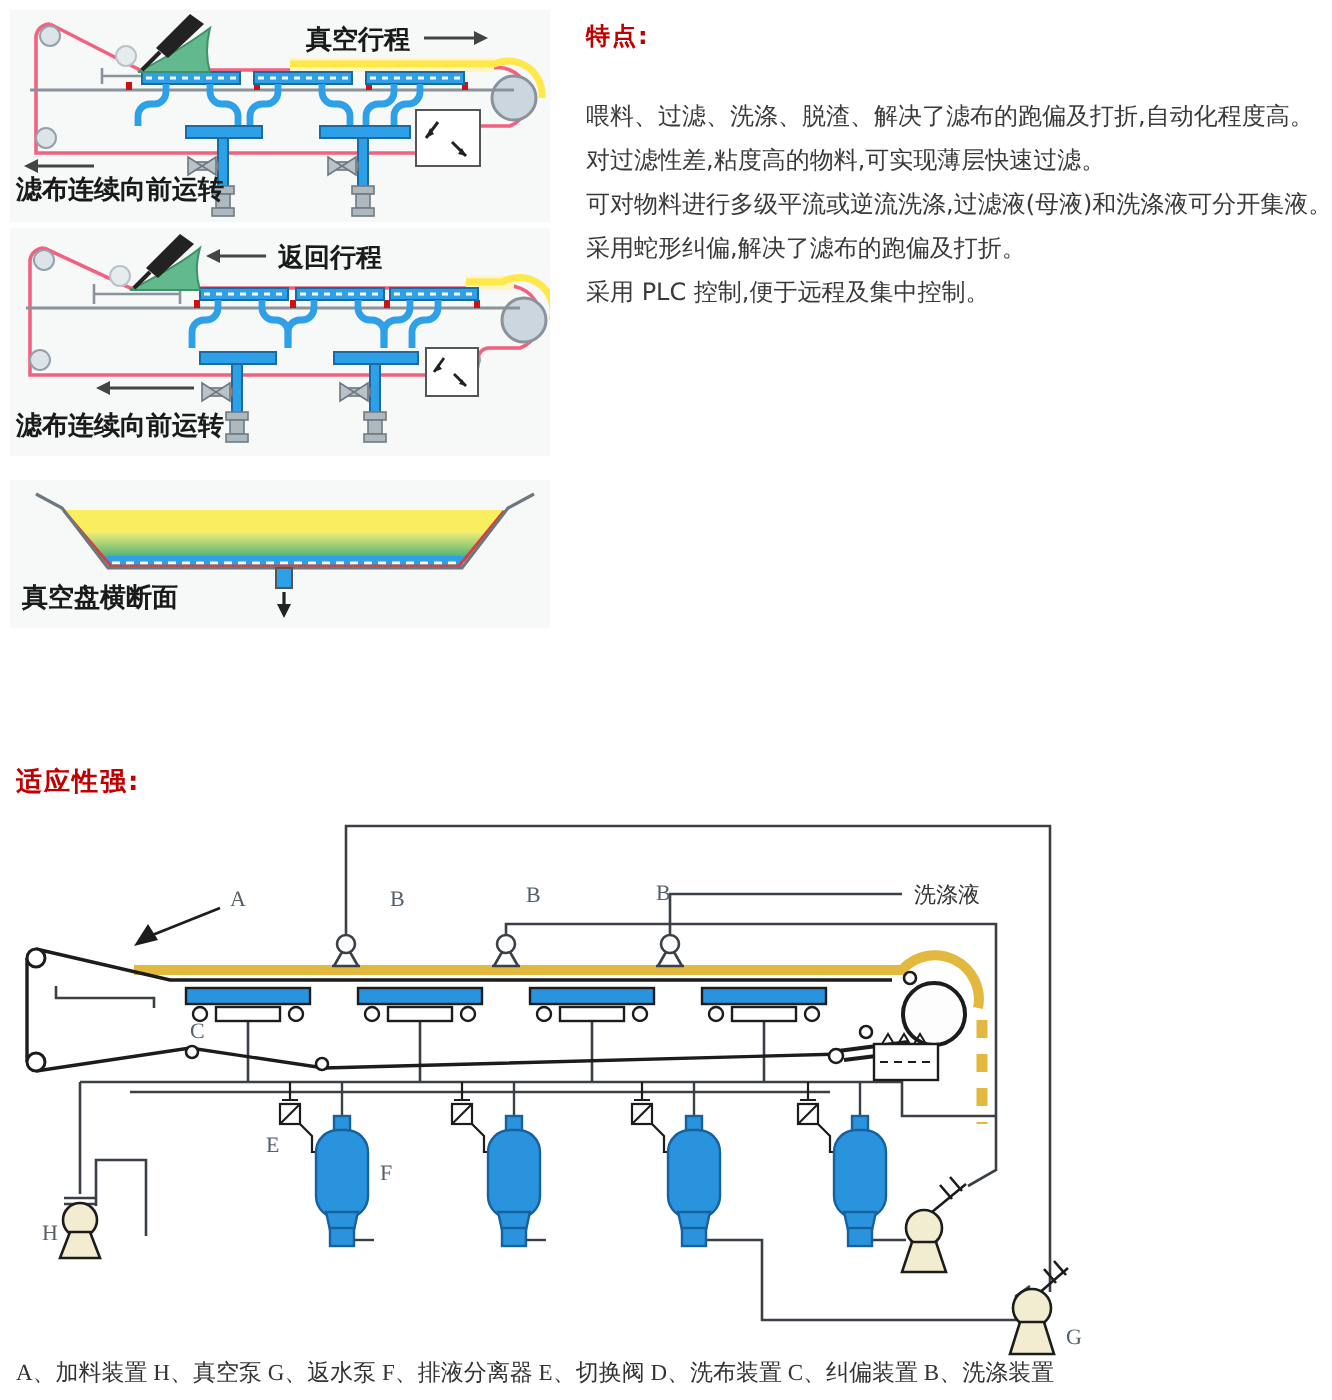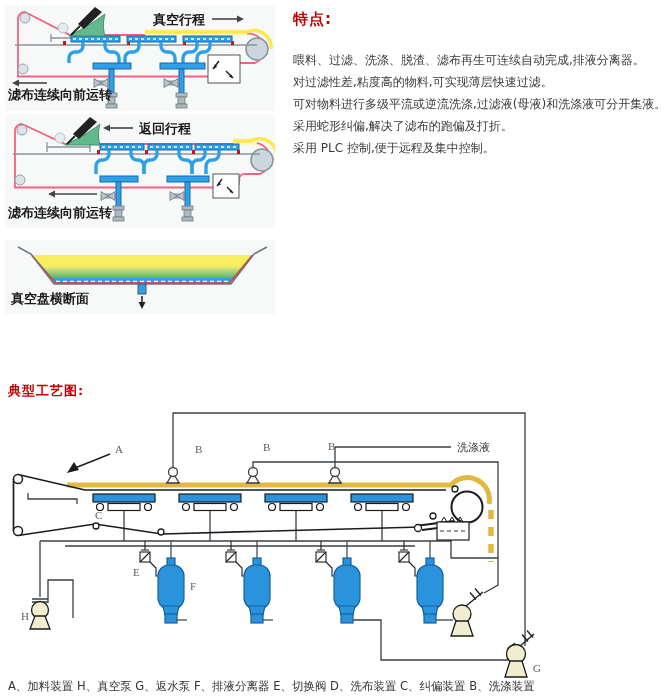--- a/index.html
+++ b/index.html
@@ -5,31 +5,31 @@
   html,body{margin:0;padding:0;}
   body{
     width:666px;height:700px;position:relative;background:#ffffff;
     font-family:"DejaVu Sans","Liberation Sans",sans-serif;
     -webkit-font-smoothing:antialiased;overflow:hidden;
   }
   .abs{position:absolute;}
   
   .features{left:293px;top:10px;width:372px;}
   .features h3{
-    margin:0;font-size:15px;font-weight:bold;color:#c00000;letter-spacing:1px;
+    margin:0;font-size:12px;font-weight:bold;color:#c00000;letter-spacing:1px;
   }
   .features .item{
     font-size:12px;color:#3a3a3a;line-height:22px;white-space:nowrap;
   }
   .features .spacer{height:20px;}
   .proc-heading{
     left:8px;top:382px;font-size:13px;font-weight:bold;color:#c00000;letter-spacing:1px;
   }
   .legend{
-    left:8px;top:679px;width:655px;font-size:11.5px;color:#333;white-space:nowrap;
+    left:8px;top:679px;width:655px;font-size:11.5px;color:#333;white-space:nowrap;font-family:Liberation Serif, serif;
   }
   svg text{font-family:"DejaVu Sans","Liberation Sans",sans-serif;}
   svg text.serif{font-family:"Liberation Serif","DejaVu Serif",serif;}
 </style>
 </head>
 <body>
 
 <svg class="abs" style="left:5px;top:5px;" width="270" height="106" viewBox="0 0 270 106">
   <rect x="0" y="0" width="270" height="106" fill="#f7f9f9"></rect>
 
@@ -232,28 +232,28 @@
     <rect x="133" y="44" width="8" height="10" fill="#2da0e8" stroke="#555" stroke-width="1"></rect>
     <line x1="137" y1="56" x2="137" y2="62" stroke="#222" stroke-width="1.6"></line>
     <polygon points="133.5,62 140.5,62 137,69" fill="#222"></polygon>
   </g>
   <text x="6" y="63" font-size="13" font-weight="bold" fill="#1a1a1a">真空盘横断面</text>
 </svg>
 
 <div class="abs features">
   <h3>特点:</h3>
   <div class="spacer"></div>
-  <div class="item">喂料、过滤、洗涤、脱渣、滤布再生可连续自动完成,排液分离器。</div>
+  <div class="item">喂料、过滤、洗涤、脱渣、解决了滤布的跑偏及打折,自动化程度高。</div>
   <div class="item">对过滤性差,粘度高的物料,可实现薄层快速过滤。</div>
   <div class="item">可对物料进行多级平流或逆流洗涤,过滤液(母液)和洗涤液可分开集液。</div>
   <div class="item">采用蛇形纠偏,解决了滤布的跑偏及打折。</div>
   <div class="item">采用 PLC 控制,便于远程及集中控制。</div>
 </div>
 
-<div class="abs proc-heading">典型工艺图:</div>
+<div class="abs proc-heading">适应性强:</div>
 
 <svg class="abs" style="left:5px;top:400px;" width="560" height="280" viewBox="0 0 560 280">
   <g fill="none" stroke="#3a4046" stroke-width="1.3">
     <path d="M168,68 V13 H520 V246"></path>
     <path d="M330,68 V47 H446"></path>
     <path d="M248,68 V62 H493 V185 L479,193"></path>
     <path d="M446,140 V158 H493"></path>
     <path d="M35,141 H446"></path>
     <path d="M60,146 H410"></path>
     <path d="M119,110 V141 M205,110 V141 M291,110 V141 M377,110 V141"></path>

